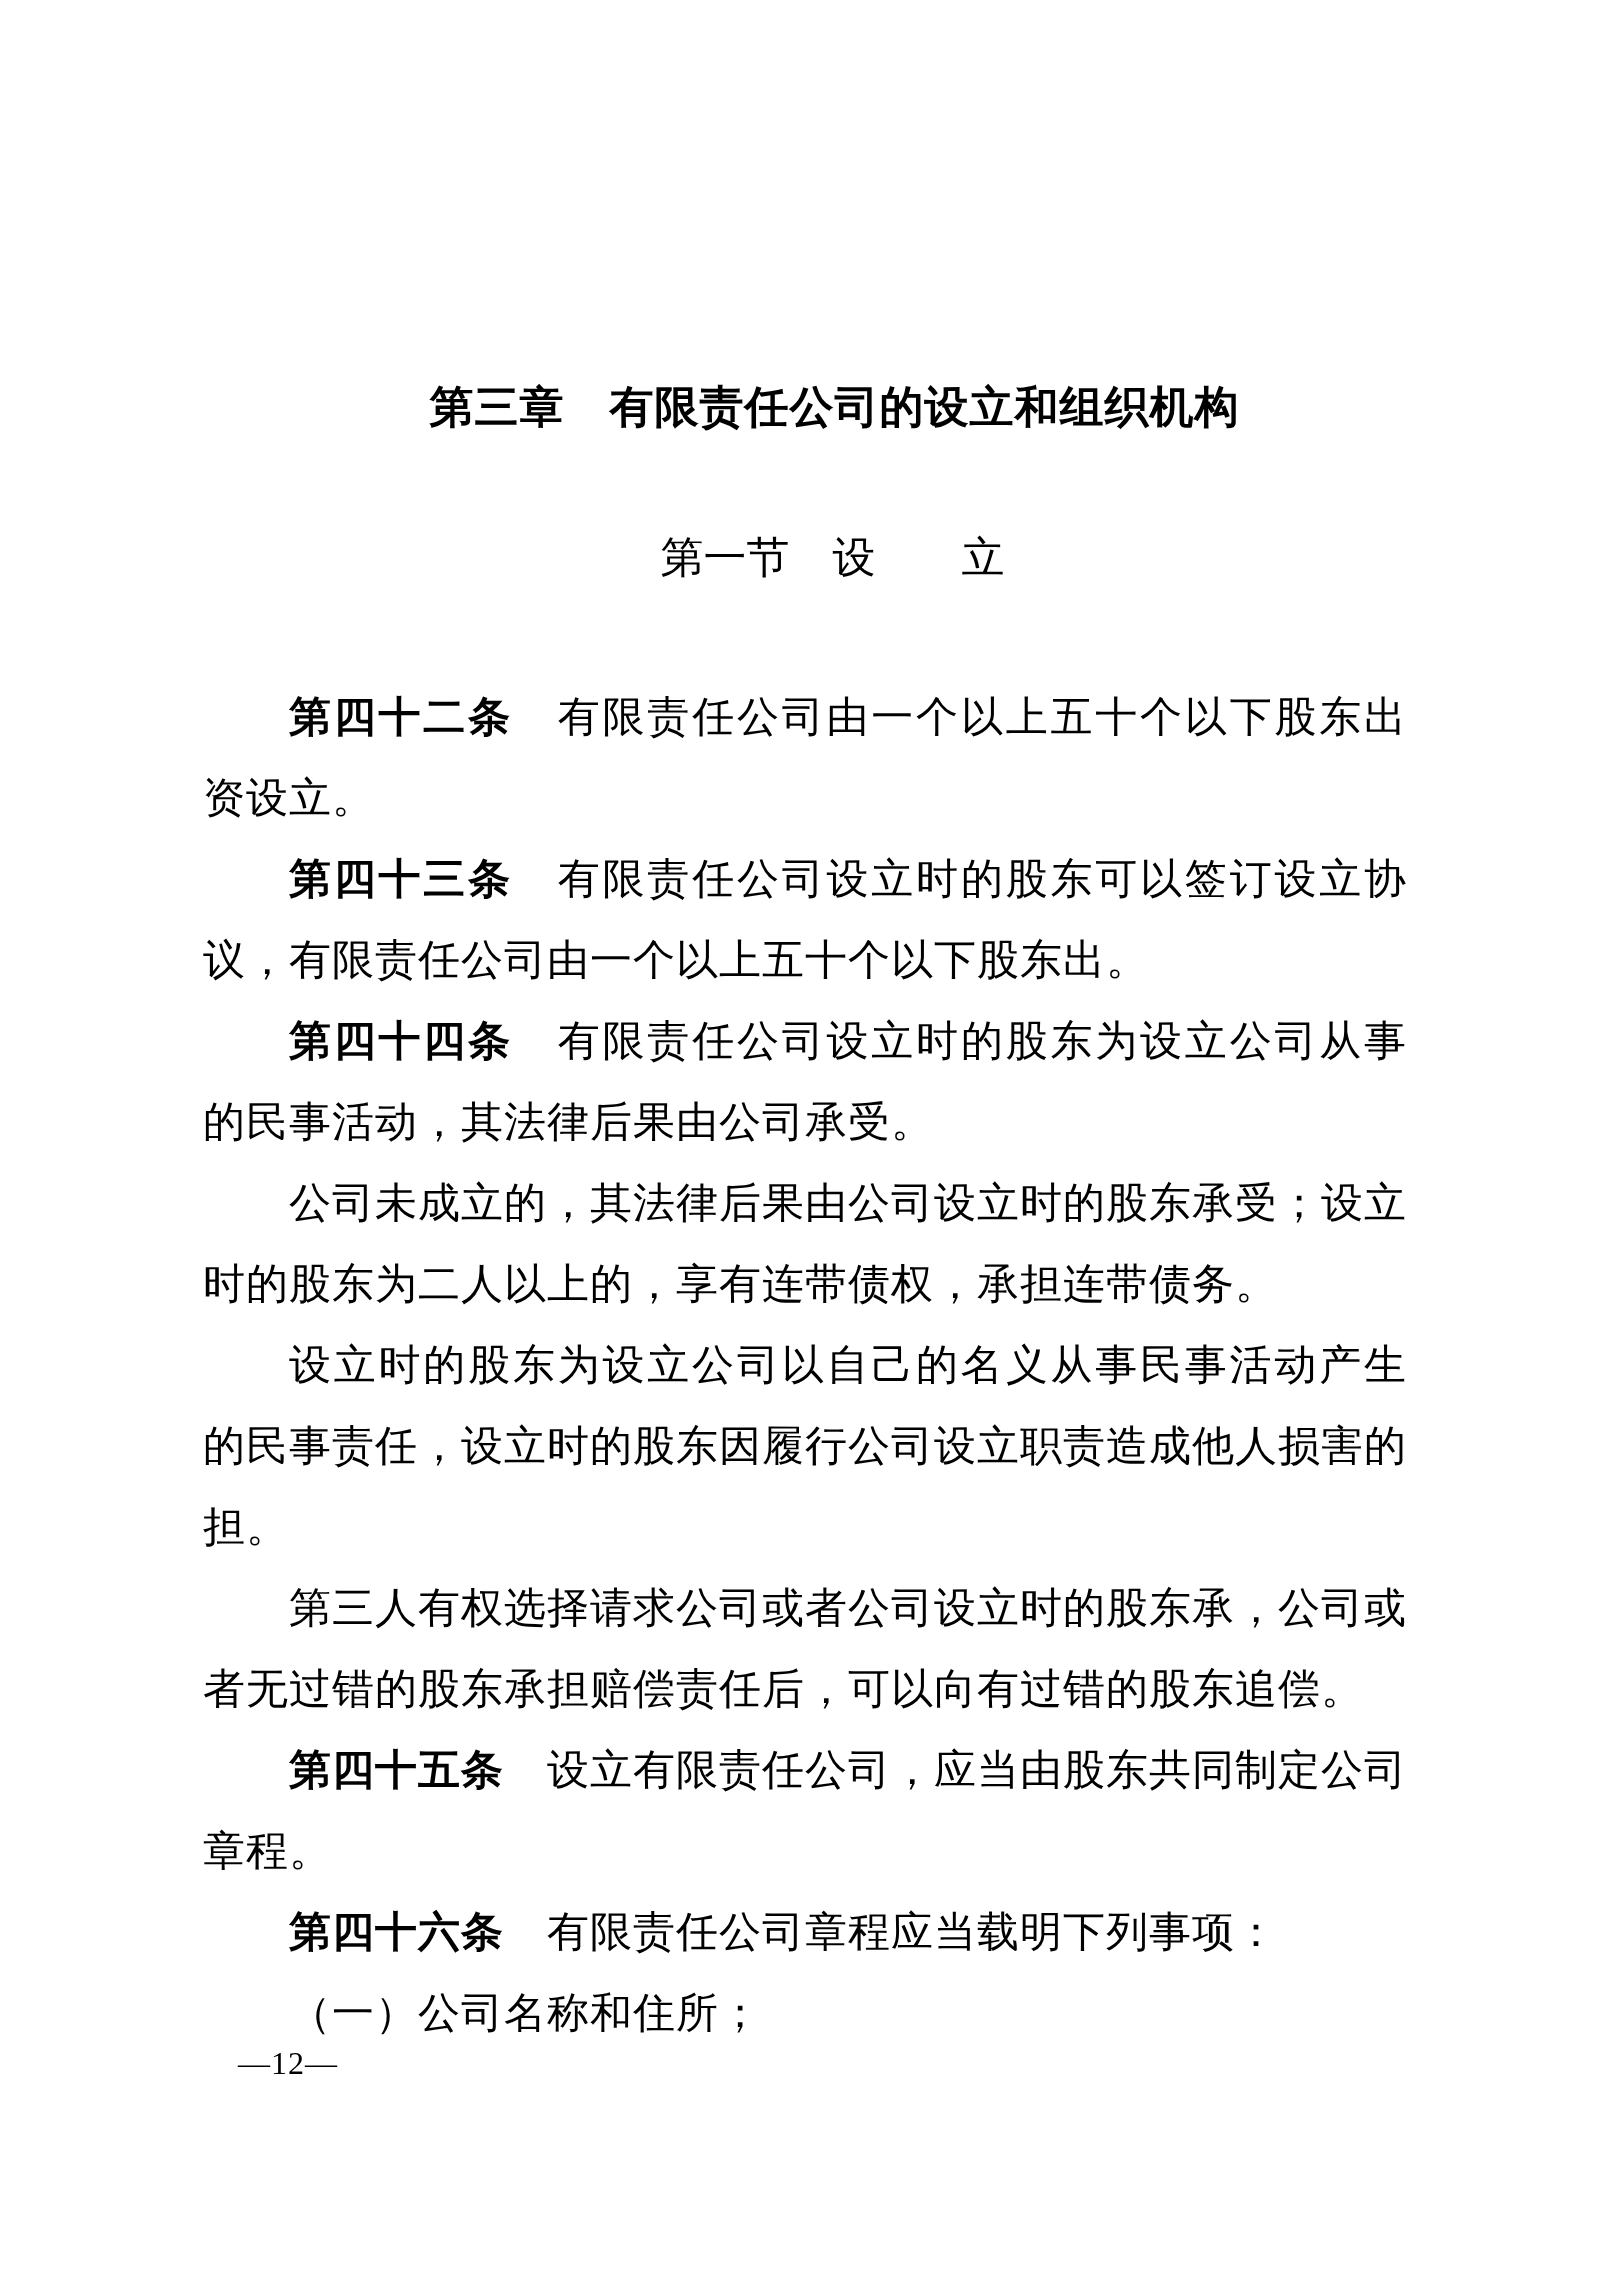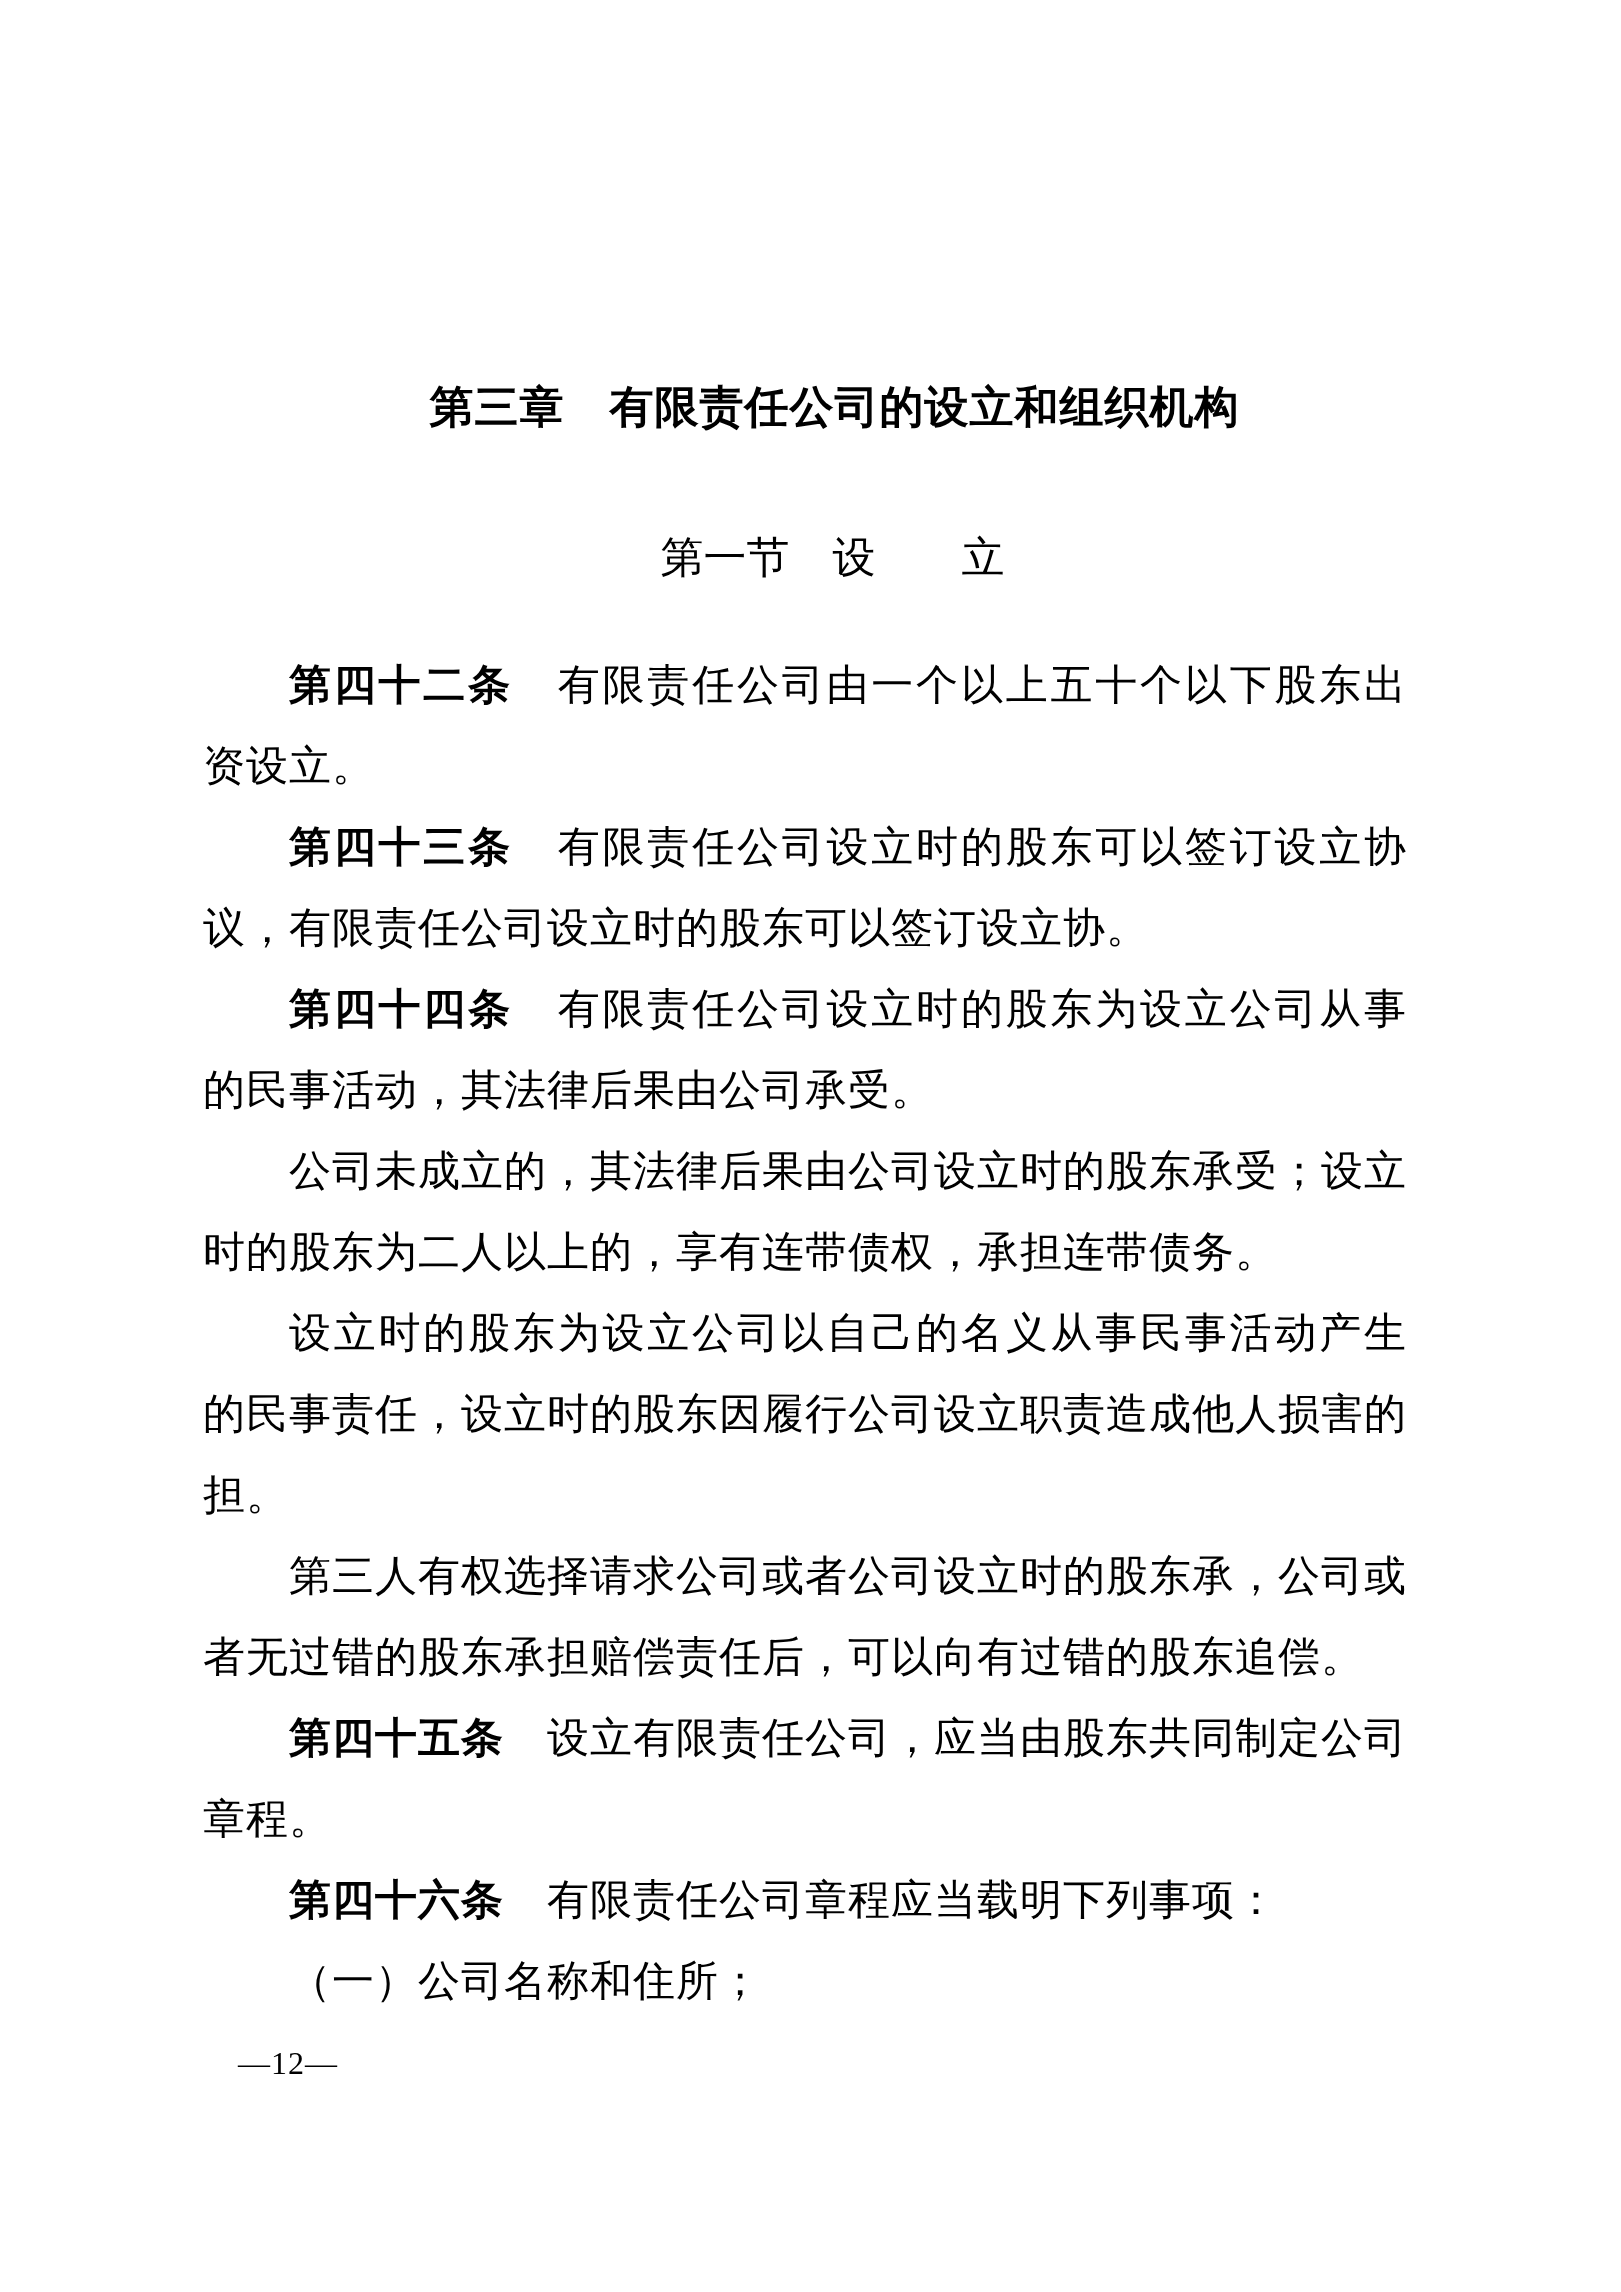--- a/index.html
+++ b/index.html
@@ -33,21 +33,21 @@
     width: 100%;
     text-align: center;
     font-size: 43px;
     line-height: 55px;
     white-space: pre;
     margin-left: 16px;
   }
   .body-text {
     position: absolute;
     left: 203px;
-    top: 644px;
+    top: 676px;
     width: 1204px;
     font-size: 42px;
   }
   .line {
     height: 81px;
     line-height: 81px;
     letter-spacing: 1px;
     white-space: pre-wrap;
   }
   .line.indent { text-indent: 86px; }
@@ -76,21 +76,21 @@
 <div class="page">
 
   <div class="chapter-title">第三章　有限责任公司的设立和组织机构</div>
 
   <div class="section-title">第一节　设　　立</div>
 
   <div class="body-text">
     <div class="line full indent"><span class="art-num">第四十二条</span><span>　有限责任公司由一个以上五十个以下股东出</span></div>
     <div class="line"><span class="art-num"></span><span>资设立。</span></div>
     <div class="line full indent"><span class="art-num">第四十三条</span><span>　有限责任公司设立时的股东可以签订设立协</span></div>
-    <div class="line"><span class="art-num"></span><span>议，有限责任公司设立时的股东可以签订设立协。</span></div>
+    <div class="line"><span class="art-num"></span><span>议，有限责任公司由一个以上五十个以下股东出。</span></div>
     <div class="line full indent"><span class="art-num">第四十四条</span><span>　有限责任公司设立时的股东为设立公司从事</span></div>
     <div class="line"><span class="art-num"></span><span>的民事活动，其法律后果由公司承受。</span></div>
     <div class="line full indent"><span class="art-num"></span><span>公司未成立的，其法律后果由公司设立时的股东承受；设立</span></div>
     <div class="line"><span class="art-num"></span><span>时的股东为二人以上的，享有连带债权，承担连带债务。</span></div>
     <div class="line full indent"><span class="art-num"></span><span>设立时的股东为设立公司以自己的名义从事民事活动产生</span></div>
     <div class="line full"><span class="art-num"></span><span>的民事责任，设立时的股东因履行公司设立职责造成他人损害的</span></div>
     <div class="line"><span class="art-num"></span><span>担。</span></div>
     <div class="line full indent"><span class="art-num"></span><span>第三人有权选择请求公司或者公司设立时的股东承，公司或</span></div>
     <div class="line"><span class="art-num"></span><span>者无过错的股东承担赔偿责任后，可以向有过错的股东追偿。</span></div>
     <div class="line full indent"><span class="art-num">第四十五条</span><span>　设立有限责任公司，应当由股东共同制定公司</span></div>

